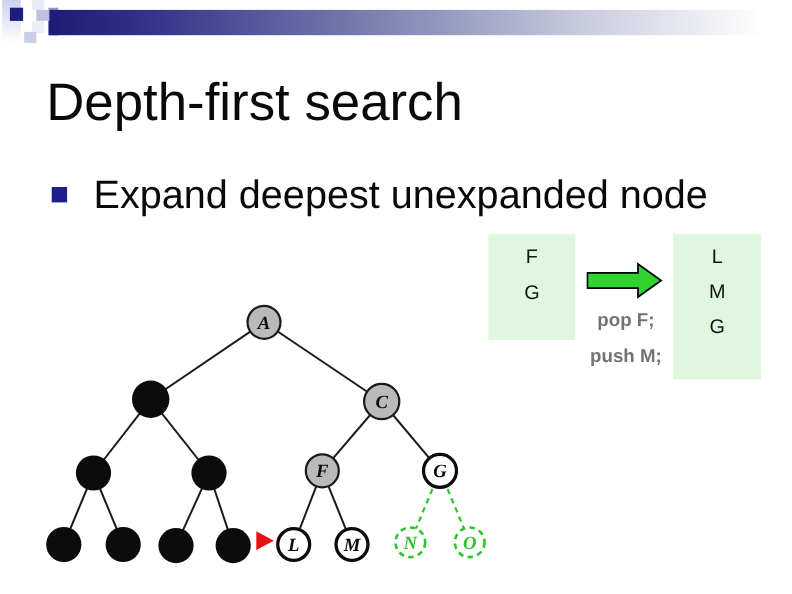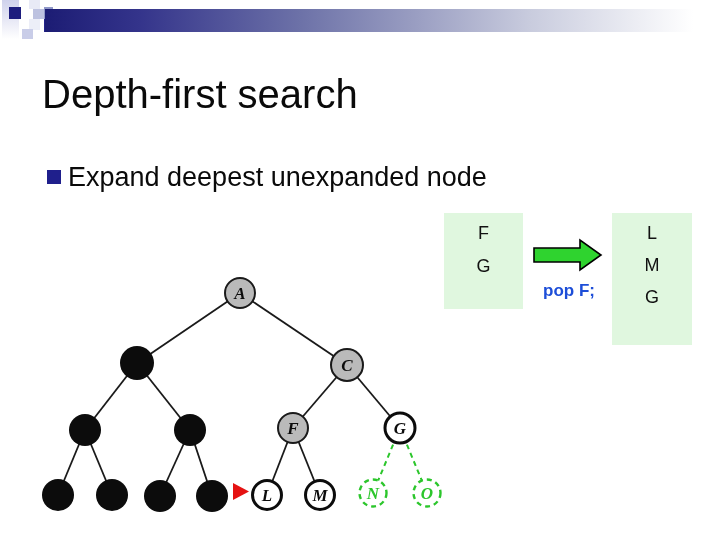--- a/index.html
+++ b/index.html
@@ -14,38 +14,38 @@
   .sq-a      { left:29px; top:0;    width:11px; height:9px;  background:#e8eaf6; }
   .sq-b      { left:33px; top:9px;  width:11px; height:10px; background:#bdc2e0; }
   .sq-c      { left:44px; top:7px;  width:9px;  height:12px; background:#9098c8; }
   .sq-d      { left:29px; top:19px; width:11px; height:11px; background:#eceef8; }
   .sq-e      { left:44px; top:19px; width:9px;  height:13px; background:#23238a; }
   .sq-f      { left:22px; top:29px; width:11px; height:10px; background:#c9cde8; }
   .header-bar { position:absolute; left:45px; top:9px; width:675px; height:23px;
     background:linear-gradient(90deg,#1c1c74 0%,#34348b 14%,#6d72a8 38%,#9a9ec2 55%,#c9ccde 72%,#ffffff 96%); }
 
   
-  .title { position:absolute; left:42px; top:72px; font-size:40px; line-height:44px;
+  .title { position:absolute; left:42px; top:72px; font-size:48px; line-height:44px;
     color:#0a0a0a; letter-spacing:0; white-space:nowrap; }
   .bullet-row { position:absolute; left:47px; top:161px; display:flex; align-items:flex-start; }
   .bullet-marker { width:14px; height:14px; background:#1f1f8c; margin-top:9px; flex:none; }
-  .bullet-text { margin-left:7px; font-size:27px; line-height:32px; color:#0a0a0a; white-space:nowrap; }
+  .bullet-text { margin-left:24px; font-size:36px; line-height:32px; color:#0a0a0a; white-space:nowrap; }
 
   
   .stack { position:absolute; background:#e0f7df; box-sizing:border-box;
     display:flex; flex-direction:column; align-items:center; padding-top:7px;
     font-size:18px; color:#111; }
   .stack-before { left:444px; top:213px; width:79px; height:96px; gap:7px; }
   .stack-after  { left:612px; top:213px; width:80px; height:132px; gap:6px; }
   .stack-item { height:26px; line-height:26px; }
 
   .transition-arrow { position:absolute; left:533px; top:238px; }
 
   .ops { position:absolute; left:506px; top:274px; width:126px; text-align:center;
-    font-size:17px; font-weight:bold; color:#1d4ed8; line-height:33px; }
+    font-size:17px; font-weight:bold; color:#737373; line-height:33px; }
 
   
   .tree { position:absolute; left:30px; top:270px; }
   .edge { stroke:#1a1a1a; stroke-width:1.8; }
   .edge-frontier { stroke:#2cc62c; stroke-width:2; stroke-dasharray:5 4; }
   .node-black { fill:#0c0c0c; }
   .node-gray  { fill:#bababa; stroke:#1a1a1a; stroke-width:2; }
   .node-open  { fill:#ffffff; stroke:#0c0c0c; stroke-width:3; }
   .node-frontier { fill:#ffffff; stroke:#2cc62c; stroke-width:2.4; stroke-dasharray:5 4; }
   .node-label { font-family:"Liberation Serif", serif; font-style:italic; font-weight:bold;
@@ -85,20 +85,21 @@
   </svg>
 
   <div class="stack stack-after">
     <div class="stack-item">L</div>
     <div class="stack-item">M</div>
     <div class="stack-item">G</div>
   </div>
 
   <div class="ops">
     <div>pop F;</div>
+    <div>push M;</div>
   </div>
 
   <svg class="tree" width="420" height="265" viewBox="0 0 420 265">
 
     <line class="edge" x1="210" y1="23" x2="107" y2="93"></line>
     <line class="edge" x1="210" y1="23" x2="317" y2="95"></line>
     <line class="edge" x1="107" y1="93" x2="55" y2="160"></line>
     <line class="edge" x1="107" y1="93" x2="160" y2="160"></line>
     <line class="edge" x1="317" y1="95" x2="263" y2="158"></line>
     <line class="edge" x1="317" y1="95" x2="370" y2="158"></line>

